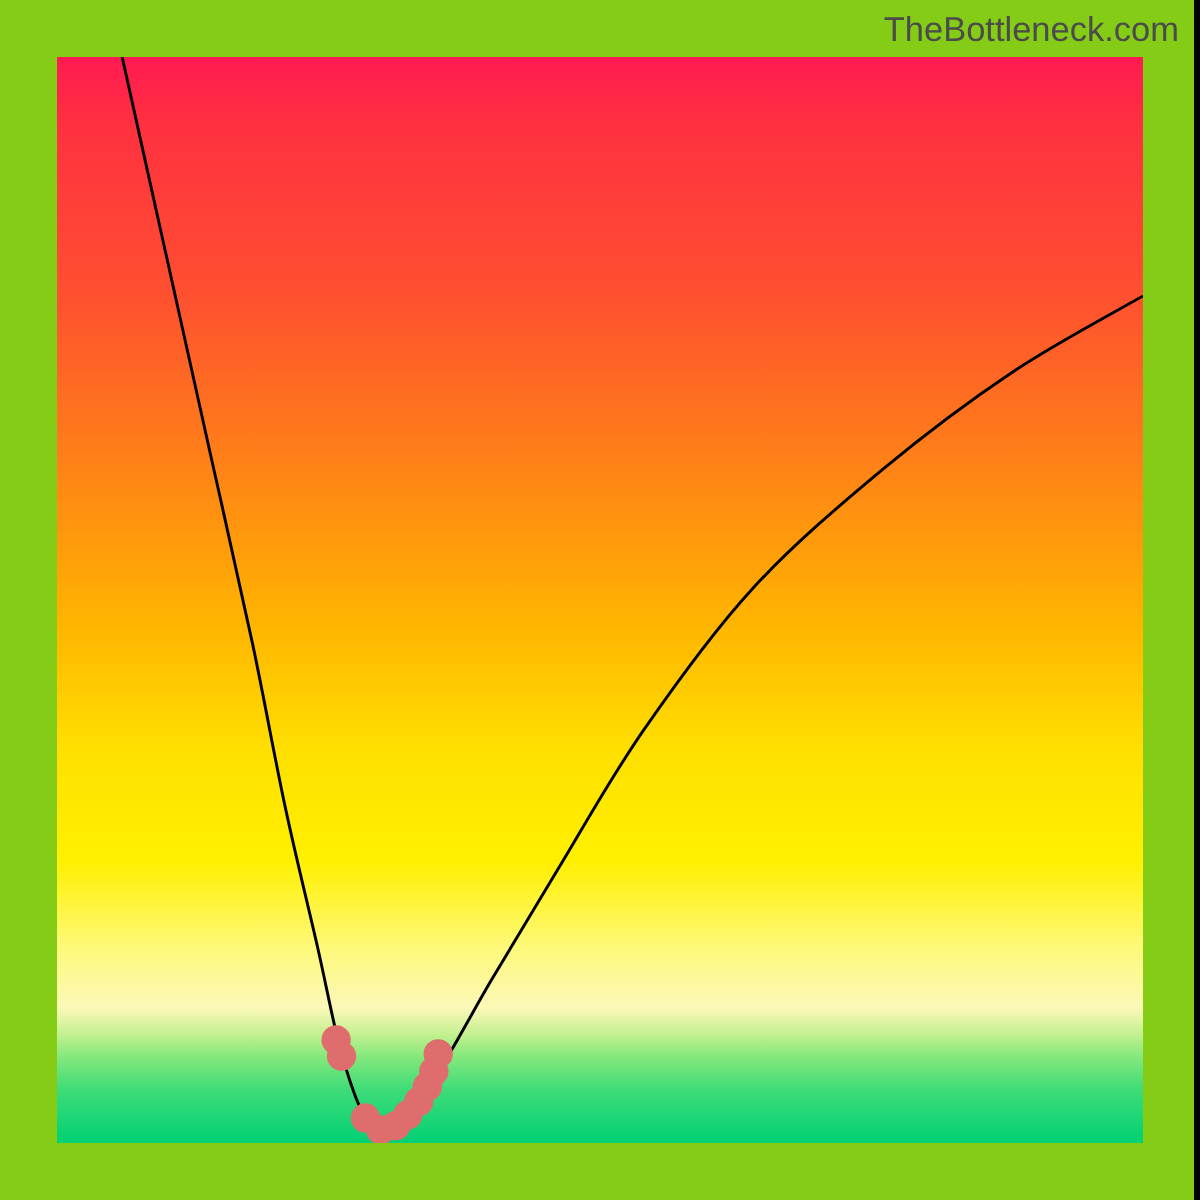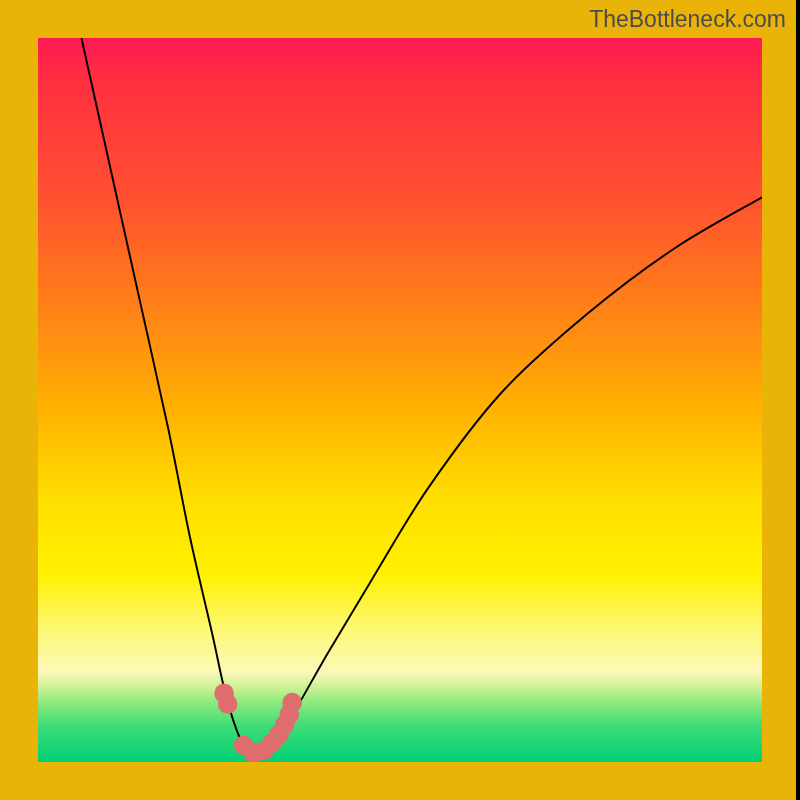--- a/index.html
+++ b/index.html
@@ -10,21 +10,21 @@
     background: #000;
     font-family: Arial, Helvetica, sans-serif;
     overflow: hidden;
   }
   .frame {
     position: absolute;
     top: 0;
     left: 0;
     width: 796px;
     height: 800px;
-    background: #eab308;
+    background: #84cc16;
     text-align: right;
   }
   .plot-area {
     position: absolute;
     left: 38px;
     top: 38px;
     width: 724px;
     height: 724px;
     
     background: linear-gradient(

